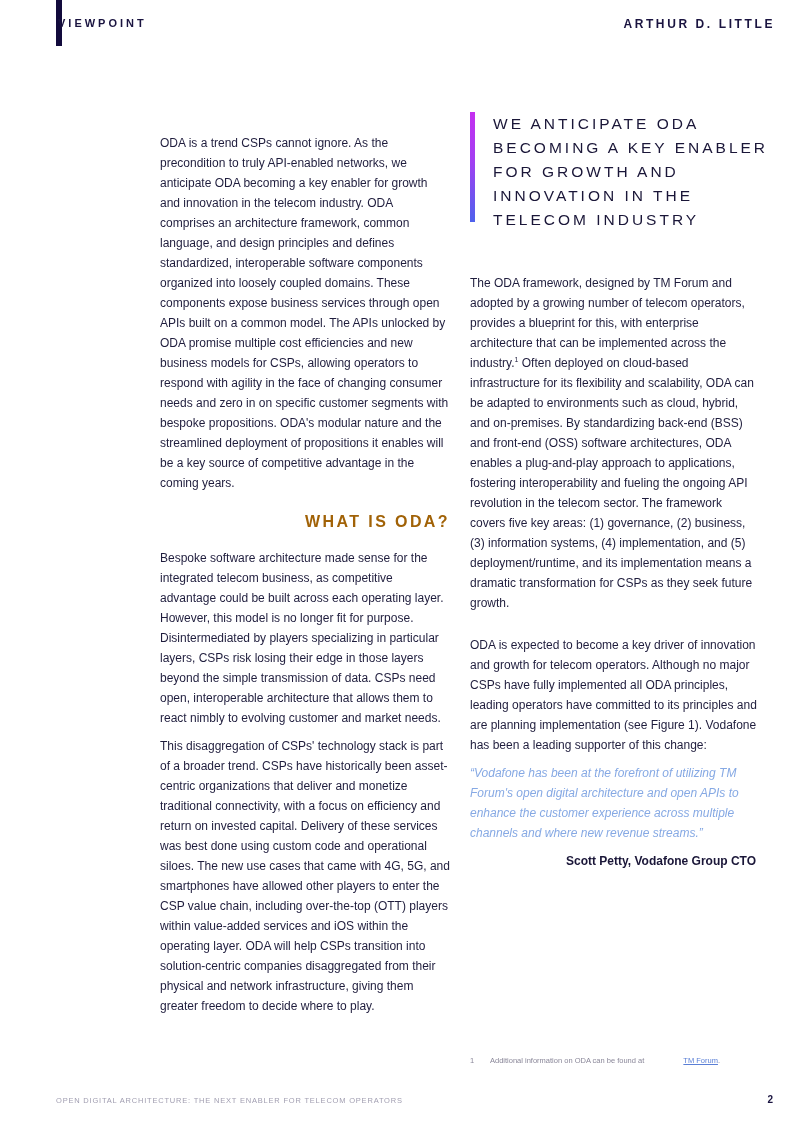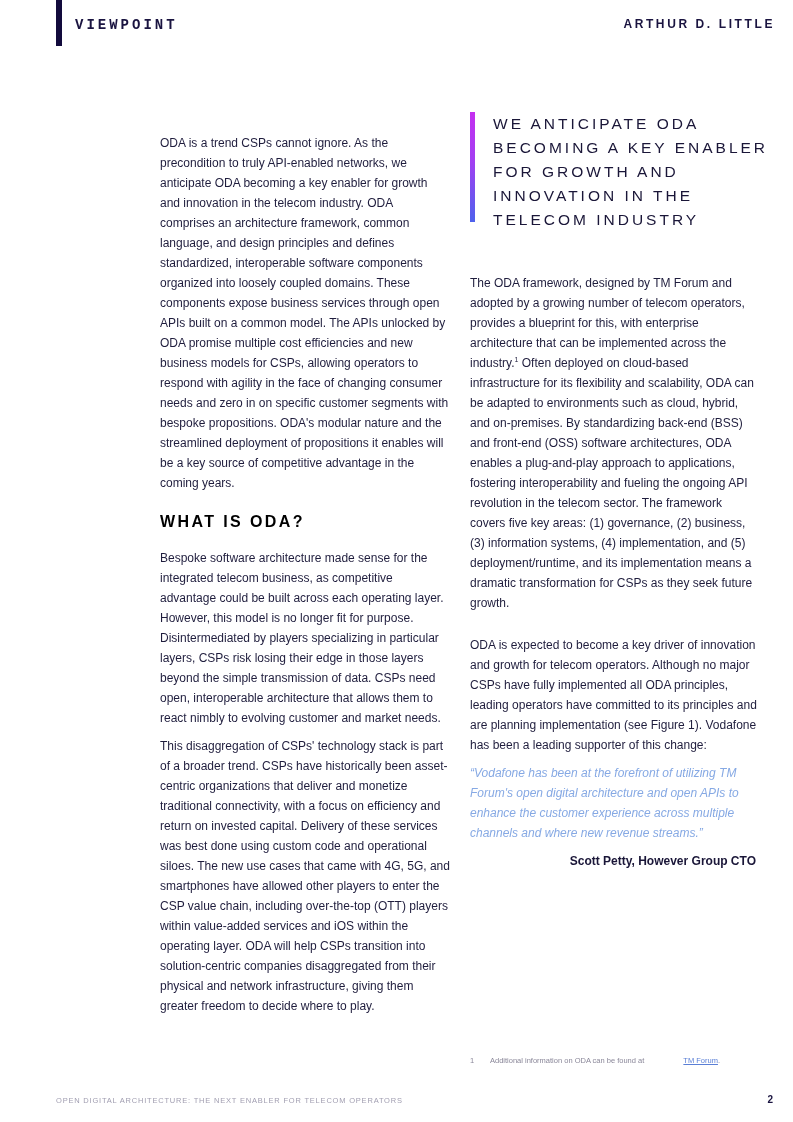--- a/index.html
+++ b/index.html
@@ -18,27 +18,26 @@
     .top-bar {
       position: absolute;
       left: 56px;
       top: 0;
       width: 6px;
       height: 46px;
       background: #120a3c;
     }
     .header-left {
       position: absolute;
-      left: 75px;
+      left: 58px;
       top: 17px;
-      font-size: 14px;
+      font-size: 11px;
       font-weight: bold;
       letter-spacing: 3px;
       color: #1a1440;
-      font-family: Liberation Mono, monospace;
     }
     .header-right {
       position: absolute;
       right: 18px;
       top: 17px;
       font-size: 12px;
       font-weight: bold;
       letter-spacing: 2.6px;
       color: #1a1440;
     }
@@ -58,24 +57,25 @@
       top: 273px;
       width: 290px;
     }
     .col p {
       margin: 0 0 8px 0;
     }
     .col-left p.first { margin-bottom: 18px; }
     .h-blue {
       font-size: 16px;
       font-weight: bold;
-      color: #000000;
+      color: #a16207;
       letter-spacing: 2.4px;
       line-height: 21px;
       margin: 0 0 16px 0;
+      text-align: right;
     }
     .pull-quote {
       position: absolute;
       left: 470px;
       top: 112px;
       width: 300px;
       padding-left: 23px;
     }
     .pull-bar {
       position: absolute;
@@ -150,21 +150,21 @@
 
 <div class="pull-quote">
   <div class="pull-bar"></div>
   <div class="pull-text">WE ANTICIPATE ODA BECOMING A KEY ENABLER FOR GROWTH AND INNOVATION IN THE TELECOM INDUSTRY</div>
 </div>
 
 <div class="col col-right">
   <p style="margin-bottom:22px;"><span>The ODA framework, designed by TM Forum and adopted by a growing number of telecom operators, provides a blueprint for this, with enterprise architecture that can be implemented across the industry.</span><span class="sup">1</span><span> Often deployed on cloud-based infrastructure for its flexibility and scalability, ODA can be adapted to environments such as cloud, hybrid, and on-premises. By standardizing back-end (BSS) and front-end (OSS) software architectures, ODA enables a plug-and-play approach to applications, fostering interoperability and fueling the ongoing API revolution in the telecom sector. The framework covers five key areas: (1) governance, (2) business, (3) information systems, (4) implementation, and (5) deployment/runtime, and its implementation means a dramatic transformation for CSPs as they seek future growth.</span></p>
   <p>ODA is expected to become a key driver of innovation and growth for telecom operators. Although no major CSPs have fully implemented all ODA principles, leading operators have committed to its principles and are planning implementation (see Figure 1). Vodafone has been a leading supporter of this change:</p>
   <p class="quote">“Vodafone has been at the forefront of utilizing TM Forum's open digital architecture and open APIs to enhance the customer experience across multiple channels and where new revenue streams.”</p>
-  <div class="attribution">Scott Petty, However Group CTO</div>
+  <div class="attribution">Scott Petty, Vodafone Group CTO</div>
 </div>
 
 <div class="footnote">
   <span class="num">1</span><span>Additional information on ODA can be found at </span><a>TM Forum</a><span>.</span>
 </div>
 
 <div class="footer-left">OPEN DIGITAL ARCHITECTURE: THE NEXT ENABLER FOR TELECOM OPERATORS</div>
 <div class="footer-right">2</div>
 
 </body></html>

